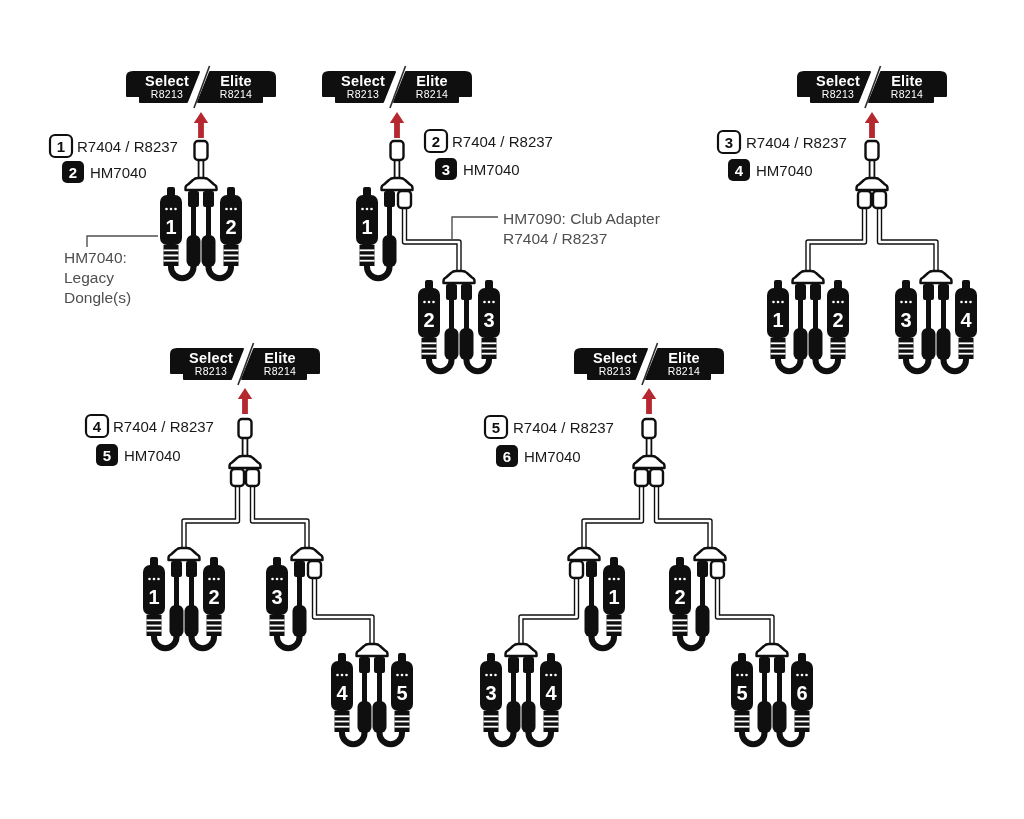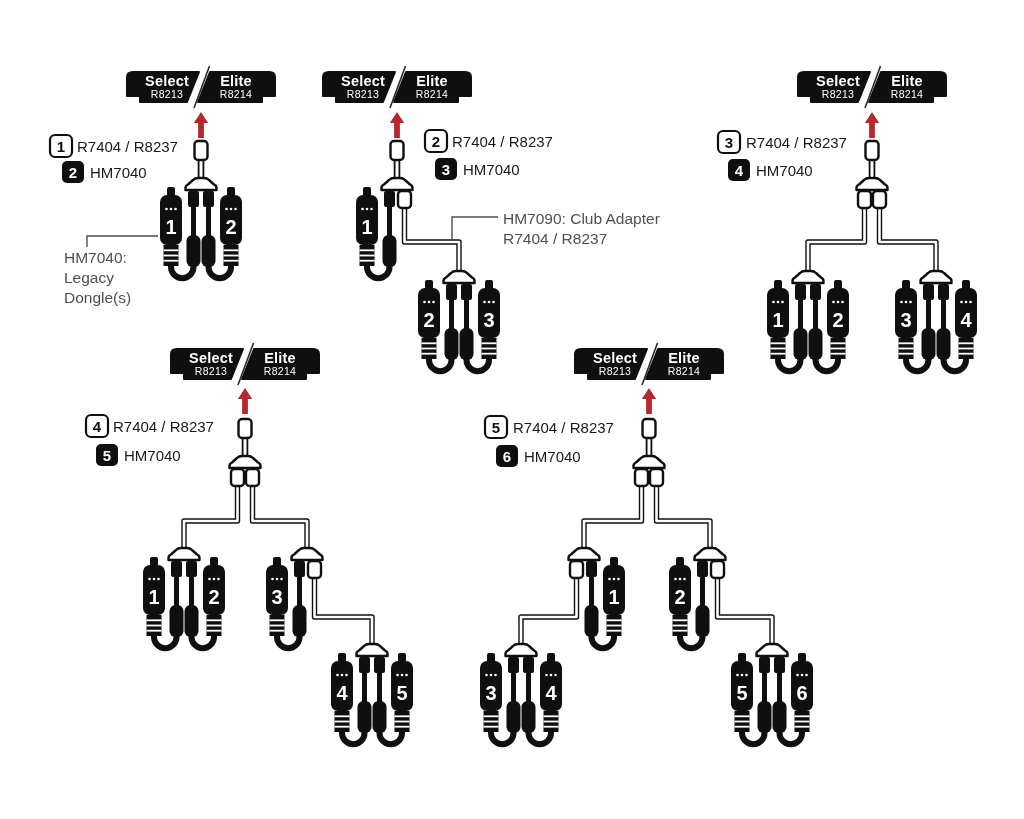--- a/index.html
+++ b/index.html
@@ -1,16 +1,16 @@
 <!DOCTYPE html>
 <html style="--ink: #0f0f0f; --arrow: #b5282f; --annotation: #4f4f4f; --background: #ffffff;"><head>
 <meta charset="utf-8">
 <style>
   html,body{margin:0;padding:0;background:#fff;}
-  .canvas{position:relative;width:1024px;height:819px;background:var(--background,#fff);overflow:hidden;}
+  .canvas{position:relative;width:1024px;height:819px;background:var(--background,#fff);overflow:hidden;border-radius:16px;}
   svg{display:block;}
   .bk{fill:var(--ink,#0f0f0f);}
   .wt{fill:#fff;stroke:var(--ink,#0f0f0f);stroke-width:2.4;stroke-linejoin:round;}
   .wt2{fill:#fff;stroke:var(--ink,#0f0f0f);stroke-width:2.2;stroke-linejoin:round;}
   .cab5{stroke:var(--ink,#0f0f0f);stroke-width:5;fill:none;}
   .cab6{stroke:var(--ink,#0f0f0f);stroke-width:6;fill:none;}
   .st{stroke:#fff;stroke-width:1.8;}
   .dot{fill:#fff;}
   .tubeO{stroke:var(--ink,#0f0f0f);stroke-width:5.4;fill:none;stroke-linejoin:round;}
   .tubeI{stroke:#fff;stroke-width:2.6;fill:none;stroke-linejoin:round;}

